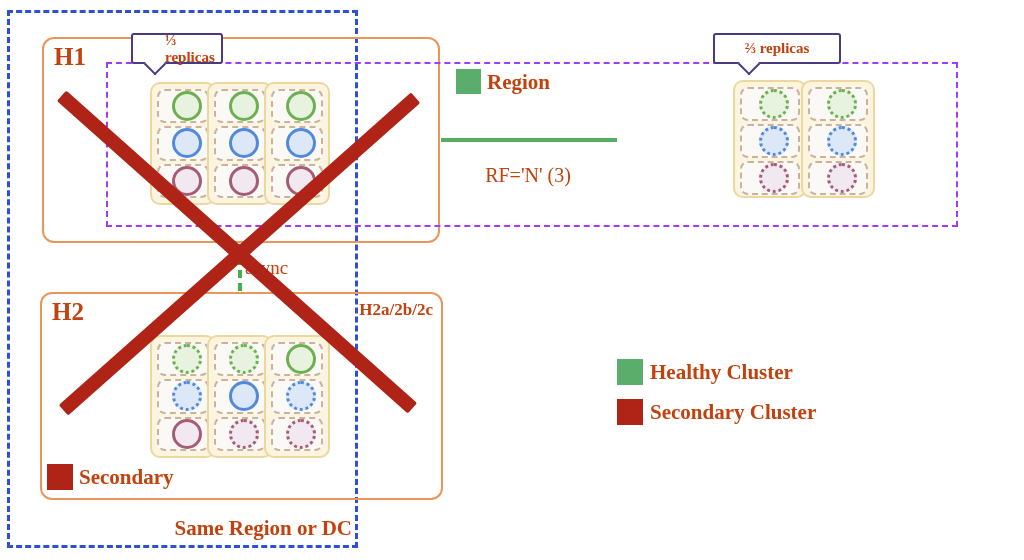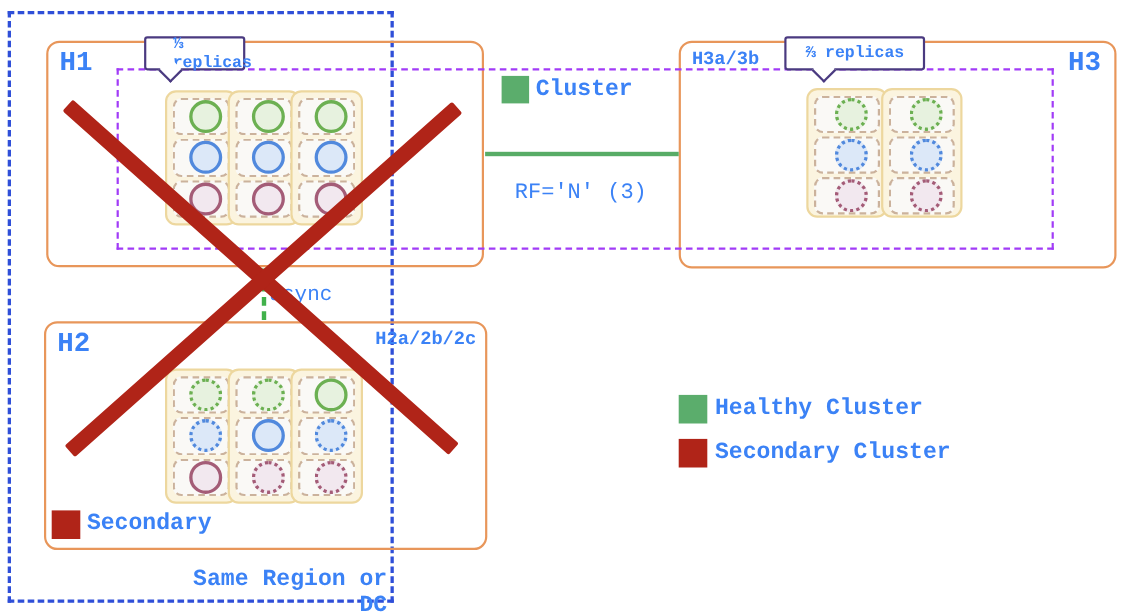--- a/index.html
+++ b/index.html
@@ -1,19 +1,19 @@
 <!DOCTYPE html>
 <html style="--orange: #E8965A; --blue-dash: #2F4FD8; --purple-dash: #A13BF7; --callout: #4A3A80; --card-bg: #FBF4DF; --card-border: #EDD79E; --cell-bg: #FAF9F6; --cell-border: #CBB29C; --x-red: #B02418; --legend-green: #5BAD6C; --legend-red: #B02418; --line-green: #58AC66; --async-green: #41B14B; --green-stroke: #6CB052; --green-fill: #E7F2DF; --blue-stroke: #5189DD; --blue-fill: #DCE8F8; --maroon-stroke: #A45C77; --maroon-fill: #F2E8EF;"><head>
 <meta charset="utf-8">
 <style>
   html,body{margin:0;padding:0;background:#ffffff;}
   *{box-sizing:border-box;}
   .stage{
     position:relative;width:1024px;height:560px;background:#ffffff;overflow:hidden;
-    font-family:Liberation Mono, monospace;color:#3b82f6;
+    font-family:Liberation Serif, serif;color:#c2410c;
   }
   
   .region-box{position:absolute;left:7px;top:10px;width:351px;height:538px;
     border:3px dashed var(--blue-dash);z-index:1;}
   .hbox{position:absolute;border:2.5px solid var(--orange);border-radius:12px;z-index:2;background:transparent;}
   .hbox.h1{left:42px;top:37px;width:398px;height:206px;}
   .hbox.h3{left:617px;top:37px;width:398px;height:207px;}
   .hbox.h2{left:40px;top:292px;width:403px;height:208px;}
   .hlabel{position:absolute;left:10px;top:4px;font-size:25px;font-weight:700;}
   .hlabel.right{left:auto;right:12px;}
@@ -82,24 +82,20 @@
 <body>
 
 <div class="stage">
 
   <div class="region-box"></div>
 
   <div class="hbox h1">
     <span class="hlabel">H1</span>
   </div>
 
-  <div class="hbox h3">
-    <span class="sublabel">H3a/3b</span>
-    <span class="hlabel right">H3</span>
-  </div>
 
   <div class="hbox h2">
     <span class="hlabel">H2</span>
     <span class="sublabel right">H2a/2b/2c</span>
   </div>
 
   <div class="purple-rect"></div>
 
   <div class="green-line"></div>
   <div class="rf-label">RF='N' (3)</div>
@@ -207,21 +203,21 @@
     <div class="tail"></div>
   </div>
 
 
   <div class="callout c23">
     <span>⅔ replicas</span>
     <div class="tail"></div>
   </div>
 
   <div class="swatch sw-primary"></div>
-  <div class="legend-text lt-primary">Cluster</div>
+  <div class="legend-text lt-primary">Region</div>
 
   <div class="swatch sw-secondary"></div>
   <div class="legend-text lt-secondary">Secondary</div>
 
   <div class="swatch sw-healthy"></div>
   <div class="legend-text lt-healthy">Healthy Cluster</div>
 
   <div class="swatch sw-unhealthy"></div>
   <div class="legend-text lt-unhealthy">Secondary Cluster</div>
 

